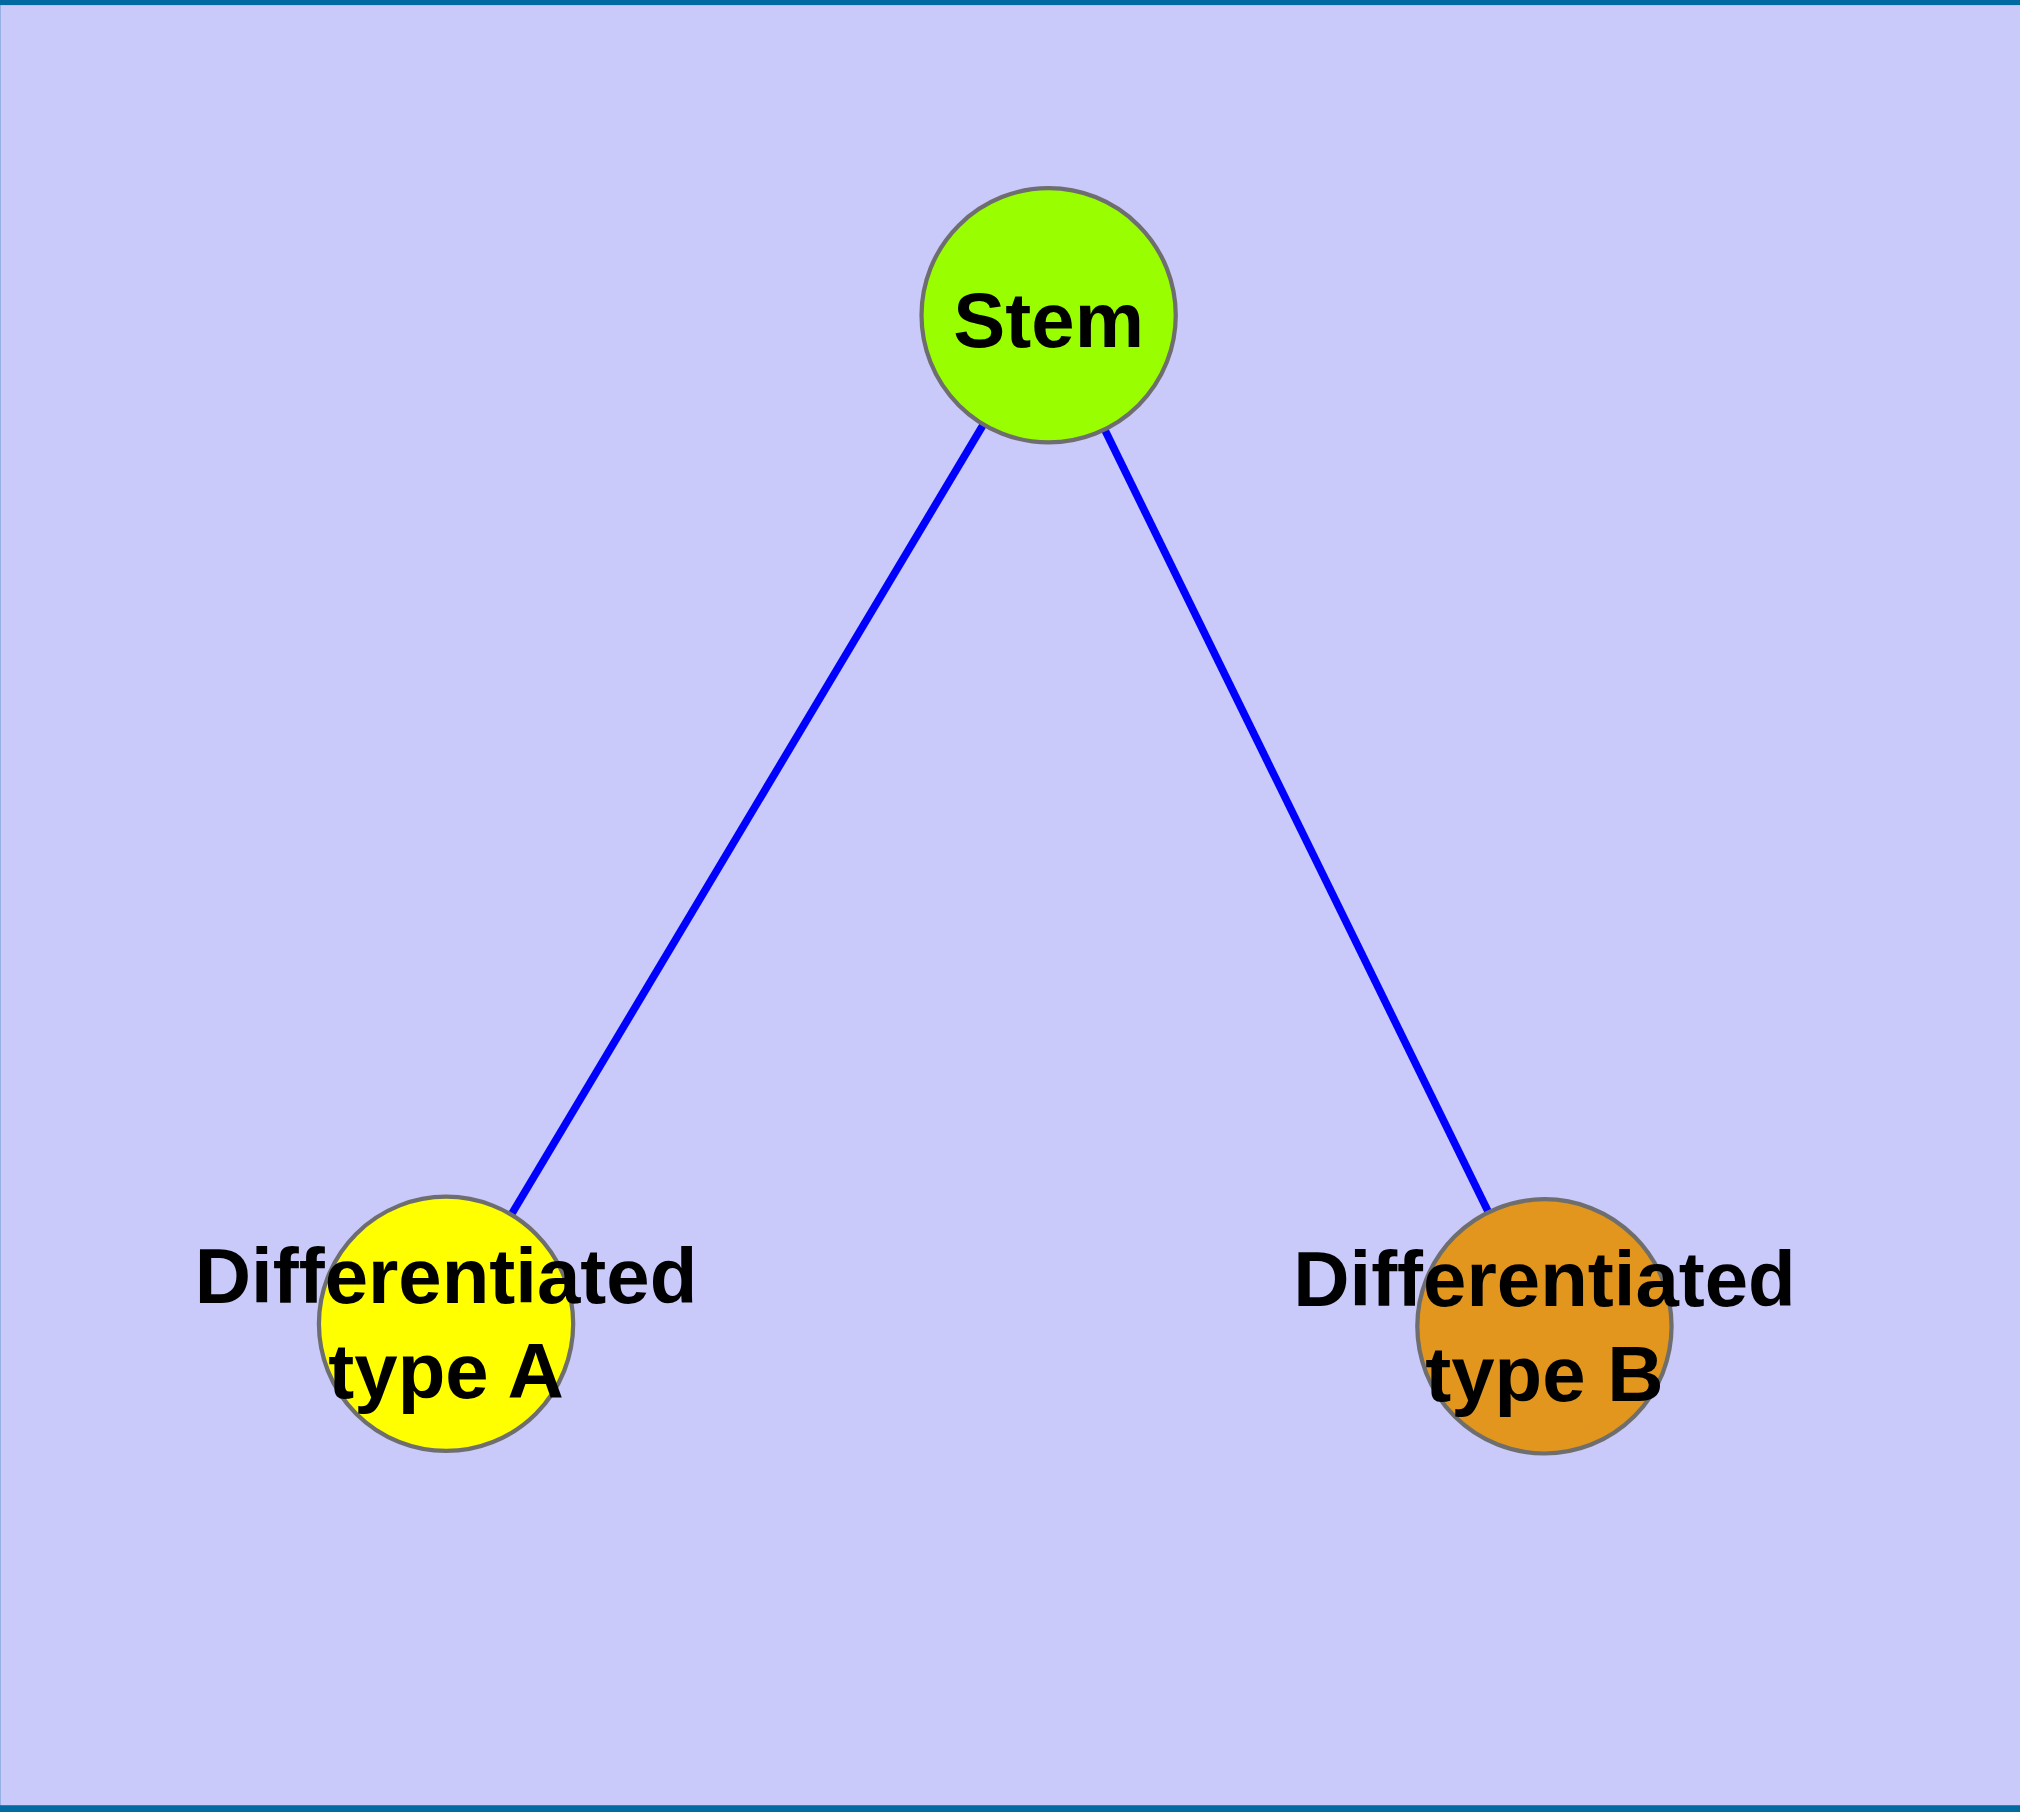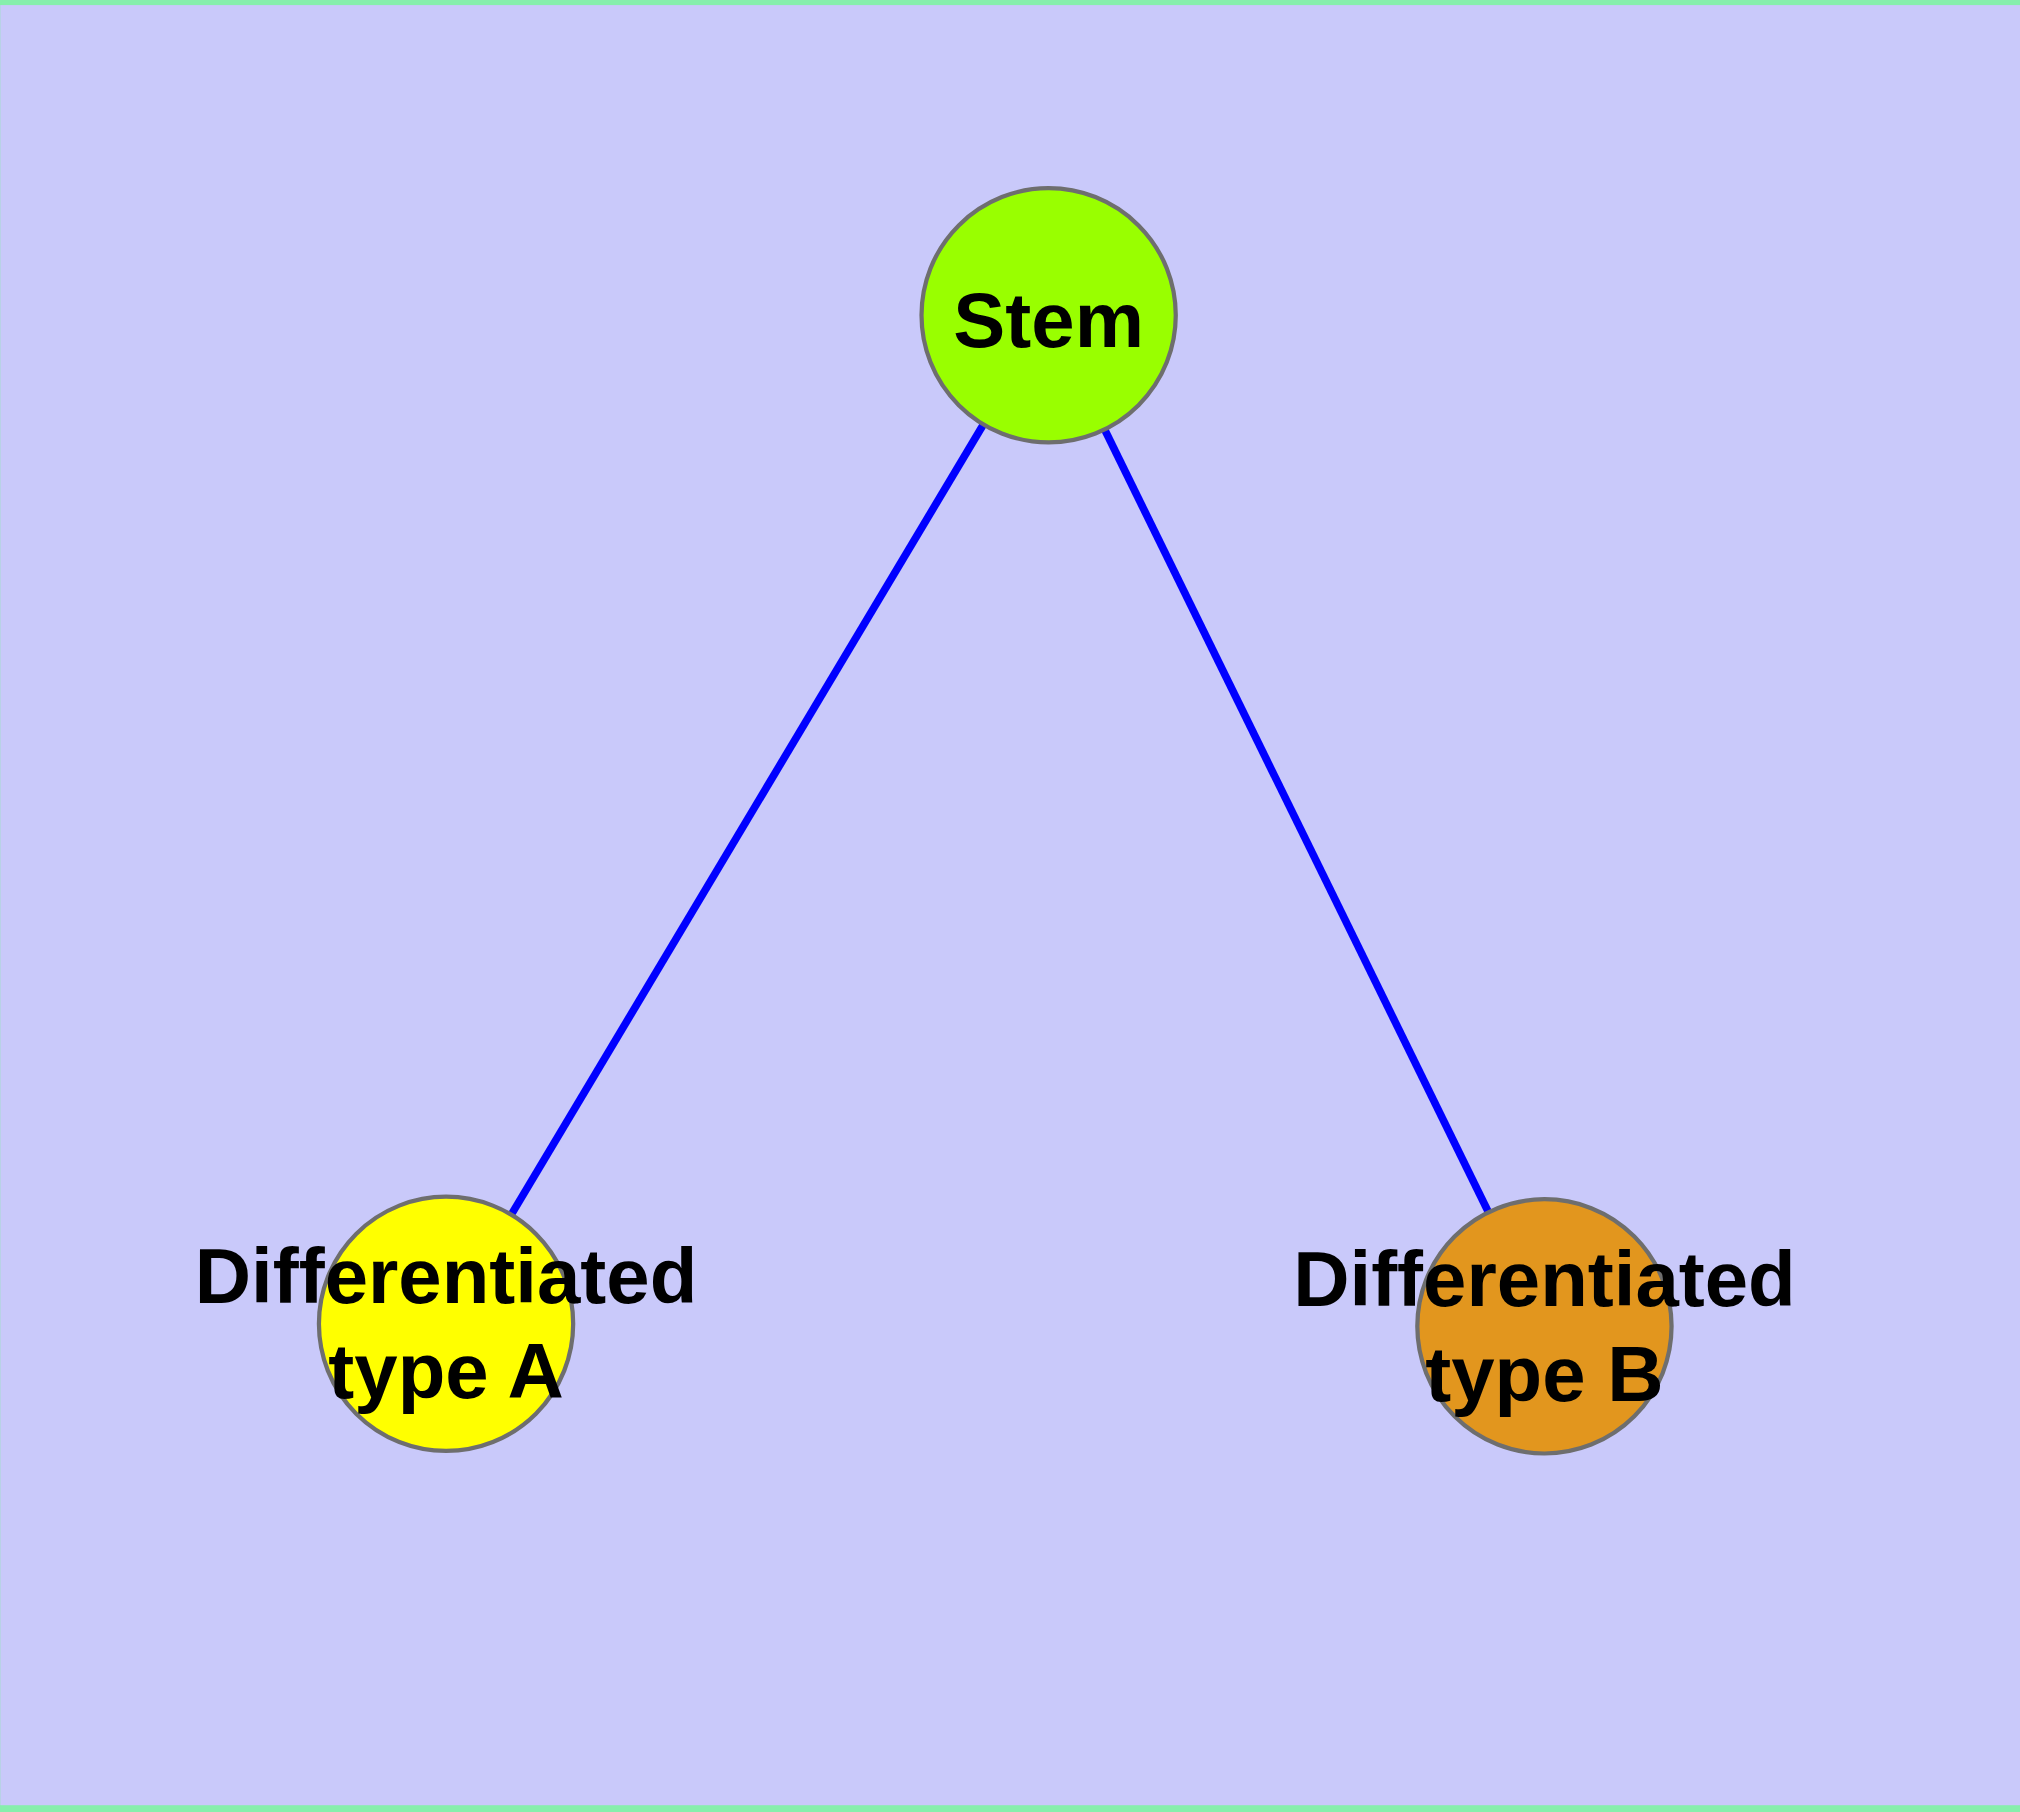--- a/index.html
+++ b/index.html
@@ -4,21 +4,21 @@
 <style>
   html, body {
     margin: 0;
     padding: 0;
     background: #FFFFFF;
   }
   .stage {
     position: relative;
     width: 2021px;
     height: 1812px;
-    background: #86efac;
+    background: #0369a1;
     overflow: hidden;
     font-family: "Liberation Sans", sans-serif;
   }
   .stage svg {
     position: absolute;
     top: 0;
     left: 0;
     display: block;
   }
   .node-label {

